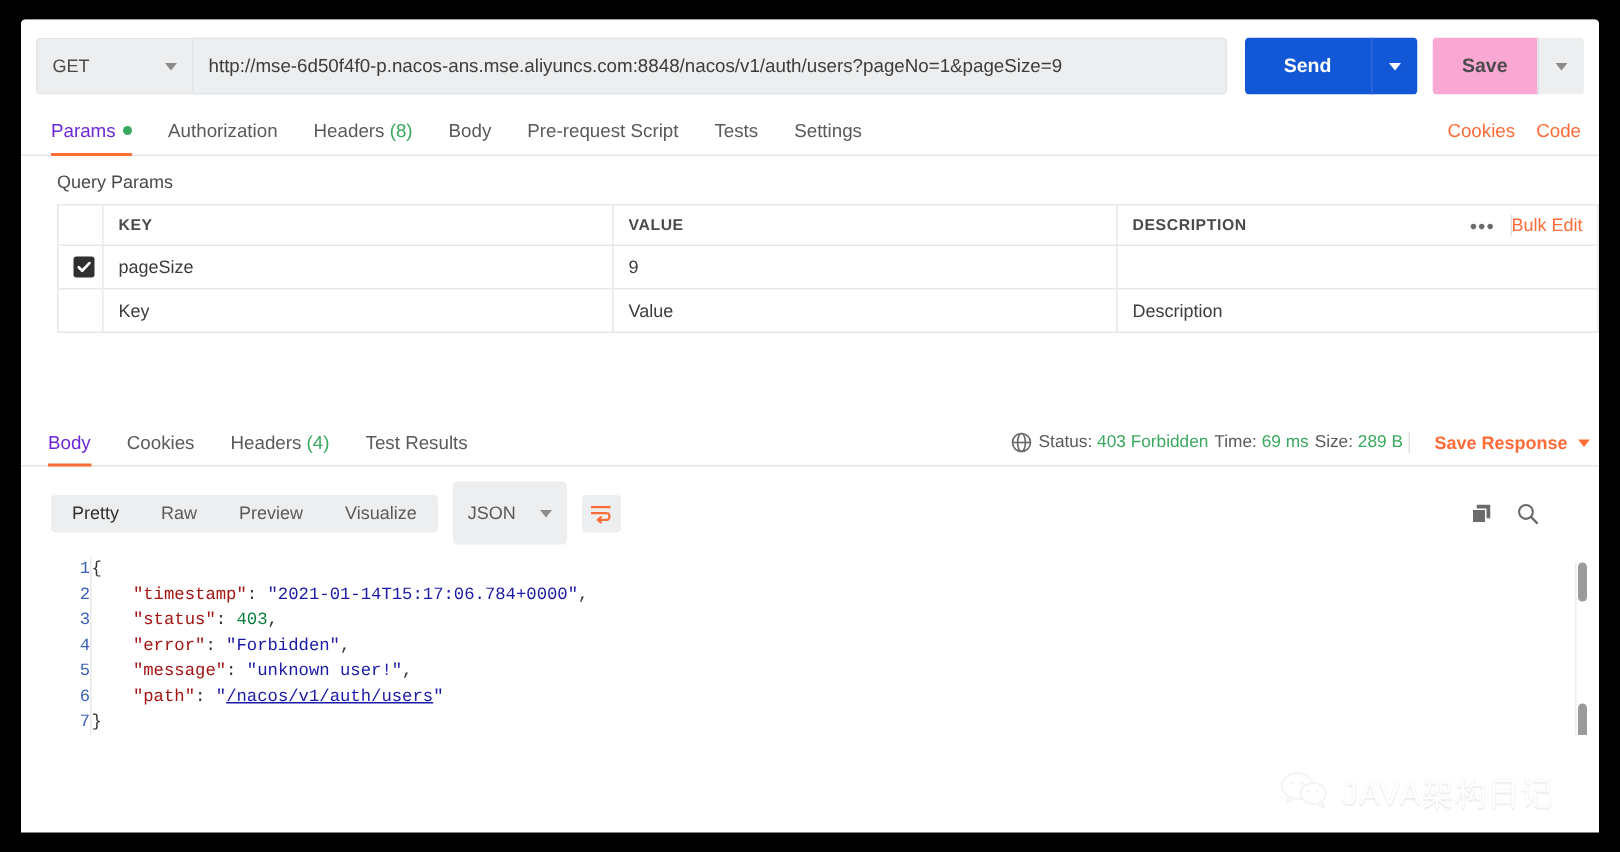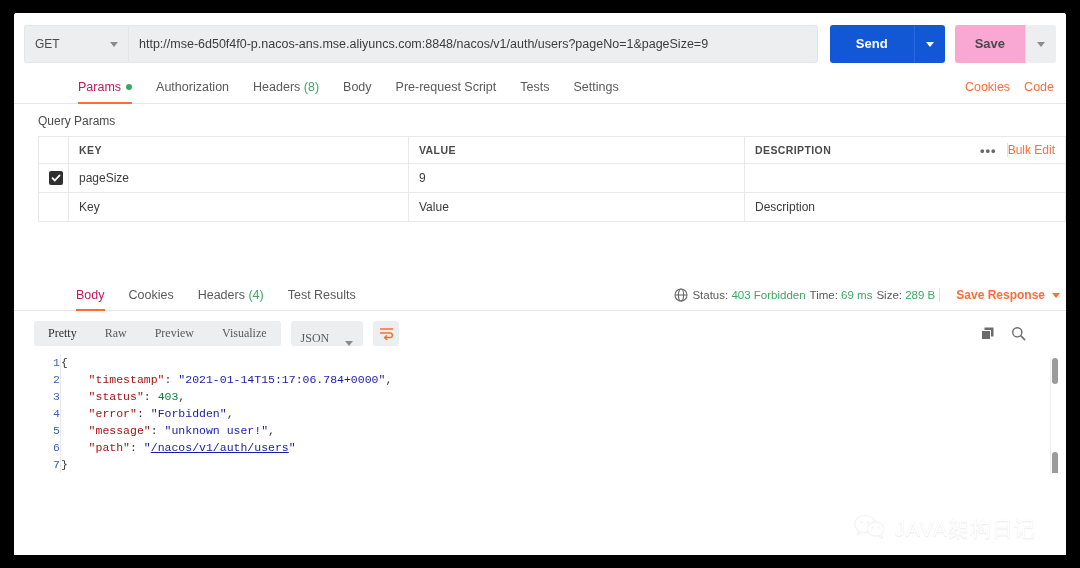--- a/index.html
+++ b/index.html
@@ -149,22 +149,21 @@
   .tab {
     font-size: 12.5px;
     color: #5a5a5a;
     padding: 0 12px 9px 12px;
     cursor: pointer;
     white-space: nowrap;
     position: relative;
   }
   .tab:first-child { padding-left: 10px; }
   .tab.active {
-    color: #be185d;
-    margin-left: 44px;
+    color: #6d28d9;
   }
   .tab.active:after {
     content: "";
     position: absolute;
     left: 10px; right: 12px; bottom: -1px;
     height: 2px;
     background: #ff6c37;
   }
   .tab .count { color: #3aa95f; }
   .green-dot {
@@ -298,45 +297,44 @@
     border-left: 1px solid #e0e0e0;
     cursor: pointer;
   }
   .save-response .caret-down { border-top-color: #ff6c37; }
 
   
   .body-toolbar {
     display: flex;
     align-items: center;
     padding: 10px 24px 8px 20px;
-    font-family: Liberation Serif, serif;
   }
   .seg {
     display: flex;
     background: #eceeef;
     border-radius: 3px;
     height: 25px;
     align-items: center;
   }
   .seg .segbtn {
     font-size: 12px;
     color: #5a5a5a;
     padding: 0 14px;
     line-height: 25px;
     cursor: pointer;
     white-space: nowrap;
   }
   .seg .segbtn.active { color: #2f2f2f; }
   .fmt-select {
     display: flex;
-    align-items: flex-end;
+    align-items: center;
     gap: 16px;
     background: #eceeef;
     border-radius: 3px;
-    height: 25px;
+    height: 42px;
     padding: 0 10px;
     margin-left: 10px;
     cursor: pointer;
   }
   .fmt-select .lbl { font-size: 12px; color: #5a5a5a; }
   .wrap-btn {
     width: 26px; height: 25px;
     background: #eceeef;
     border-radius: 3px;
     margin-left: 10px;

